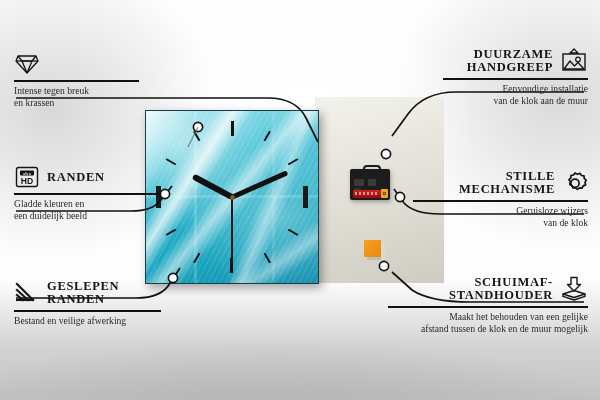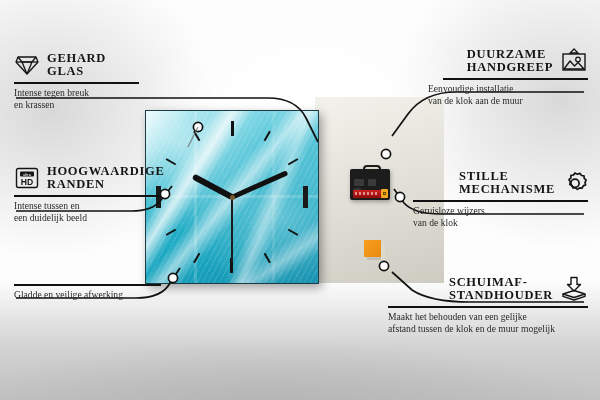--- a/index.html
+++ b/index.html
@@ -96,25 +96,25 @@
 
   
   .feat{position:absolute;}
   .feat .hdr{display:flex;align-items:center;gap:7px;}
   .feat.left .hdr{justify-content:flex-start;}
   .feat.right .hdr{justify-content:flex-end;}
   .feat .titles{display:flex;flex-direction:column;line-height:1.04;}
   .feat .t1,.feat .t2{
     font-family:"Liberation Serif", serif;font-weight:700;letter-spacing:.7px;
     font-size:12.5px;color:#141414;white-space:nowrap;}
-  .feat.right .t1,.feat.right .t2{text-align:left;}
+  .feat.right .t1,.feat.right .t2{text-align:right;}
   .feat .rule{height:1.6px;background:#111;margin-top:4px;}
   .feat .sub{font-family:"Liberation Serif", serif;font-size:9.6px;color:#2a2a2a;
     line-height:1.28;margin-top:3px;white-space:pre-line;}
-  .feat.right .sub{text-align:left;}
+  .feat.right .sub{text-align:right;}
 
   .ico{flex:0 0 auto;display:block;}
 </style>
 </head>
 <body>
 
 <div id="stage">
 
   <div class="bg-base"></div>
   <div class="bg-vig-l"></div>
@@ -219,51 +219,60 @@
     <div class="hdr">
       <svg class="ico" width="26" height="24" viewBox="0 0 26 24">
         <g fill="none" stroke="#141414" stroke-width="1.3" stroke-linejoin="round">
           <path d="M4,4 H22 L24,9 L13,21 L2,9 Z"></path>
           <path d="M2,9 H24"></path>
           <path d="M4,4 L8,9 L13,21"></path>
           <path d="M22,4 L18,9 L13,21"></path>
           <path d="M8,9 H18"></path>
         </g>
       </svg>
-      <div class="titles">
-        <span class="t1">GEHARD</span>
-        <span class="t2">GLAS</span>
-      </div>
     </div>
     <div class="rule" style="width:125px"></div>
     <div class="sub">Intense tegen breuk
 en krassen</div>
   </div>
 
   <div class="feat left" style="left:14px;top:165px;width:160px;">
     <div class="hdr">
       <svg class="ico" width="26" height="24" viewBox="0 0 26 24">
         <rect x="2.5" y="2.5" width="21" height="19" rx="2" fill="none" stroke="#141414" stroke-width="1.4"></rect>
         <rect x="6" y="5.5" width="14" height="5" rx="1" fill="#141414"></rect>
         <text x="13" y="9.7" text-anchor="middle" font-family="Liberation Sans, sans-serif" font-size="4.2" fill="#ffffff">ultra</text>
         <text x="13" y="19" text-anchor="middle" font-family="Liberation Sans, sans-serif" font-size="8.6" font-weight="bold" fill="#141414">HD</text>
       </svg>
       <div class="titles">
-        <span class="t1">HOOGWAARDIGE</span>
         <span class="t2">RANDEN</span>
       </div>
     </div>
     <div class="rule" style="width:147px"></div>
-    <div class="sub">Intense tussen en
+    <div class="sub">Gladde kleuren en
 een duidelijk beeld</div>
   </div>
 
   <div class="feat left" style="left:14px;top:280px;width:160px;">
+    <div class="hdr">
+      <svg class="ico" width="26" height="24" viewBox="0 0 26 24">
+        <g stroke="#141414" stroke-width="2.1" stroke-linecap="square">
+          <path d="M3,3 L19,19"></path>
+          <path d="M3,9 L14,19"></path>
+          <path d="M3,14 L9,19"></path>
+          <path d="M3,19 L19,19" stroke-width="2.1"></path>
+        </g>
+      </svg>
+      <div class="titles">
+        <span class="t1">GESLEPEN</span>
+        <span class="t2">RANDEN</span>
+      </div>
+    </div>
     <div class="rule" style="width:147px"></div>
-    <div class="sub">Gladde en veilige afwerking</div>
+    <div class="sub">Bestand en veilige afwerking</div>
   </div>
 
   <div class="feat right" style="right:12px;top:48px;width:160px;">
     <div class="hdr">
       <div class="titles">
         <span class="t1">DUURZAME</span>
         <span class="t2">HANDGREEP</span>
       </div>
       <svg class="ico" width="28" height="26" viewBox="0 0 28 26">
         <path d="M14,1 L10,5 H18 Z" fill="none" stroke="#141414" stroke-width="1.3"></path>

